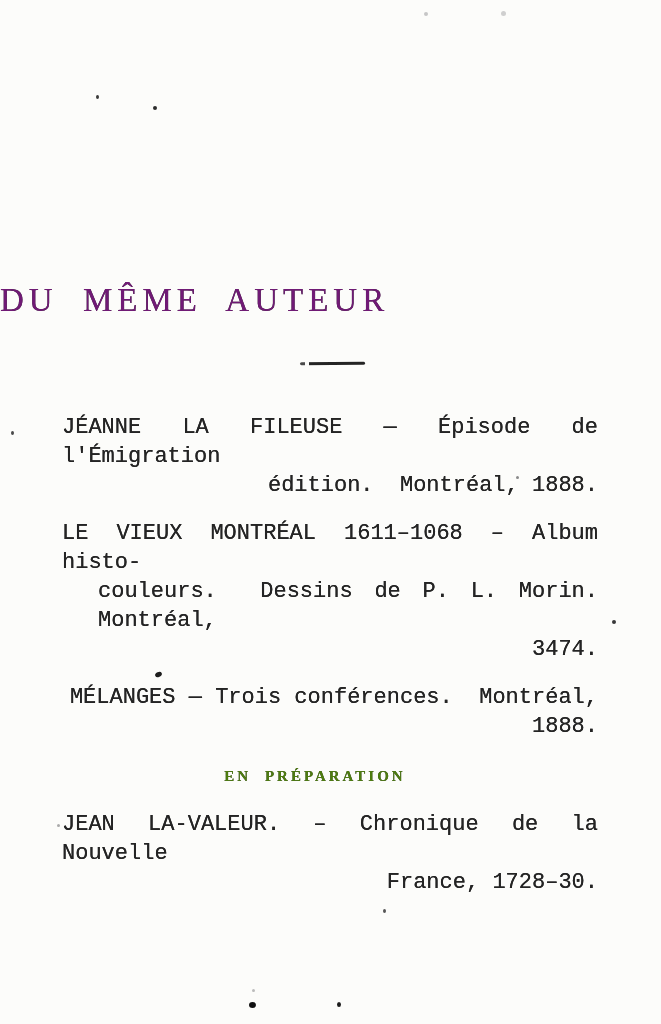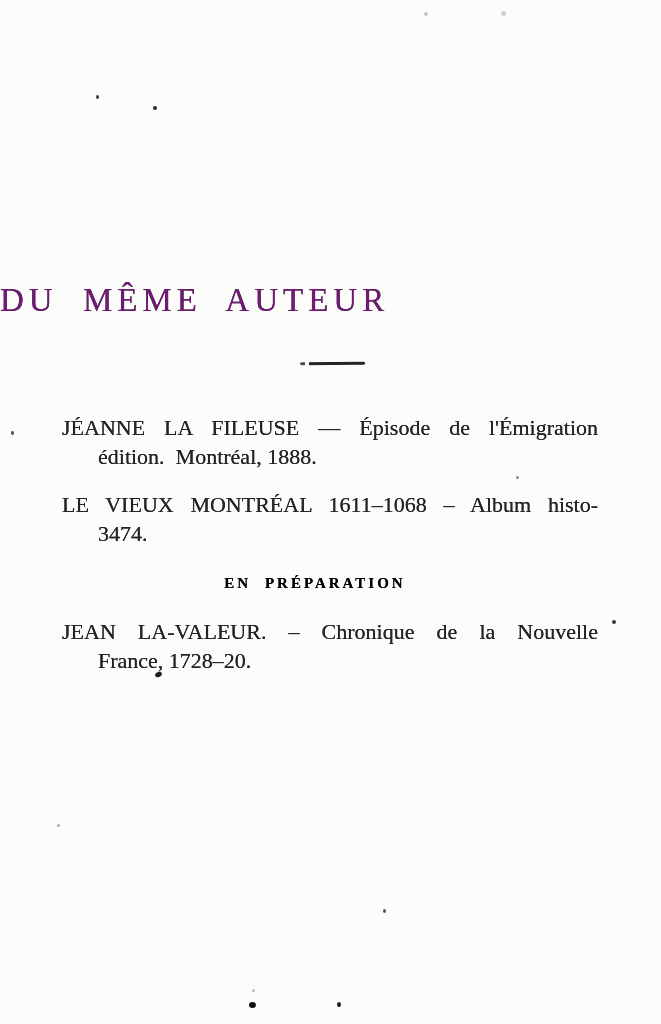--- a/index.html
+++ b/index.html
@@ -47,42 +47,44 @@
     left: 62px;
     top: 413px;
     width: 536px;
     font-size: 22px;
     line-height: 29px;
     text-shadow: 0 0 0.5px #2e2e2e;
   }
   .entry {
     margin: 0 0 19px 0;
     padding: 0;
+    font-family: Liberation Mono, monospace;
   }
   .line {
     display: block;
     white-space: pre-wrap;
+    text-align: right;
   }
   .just {
     text-align: justify;
     text-align-last: justify;
   }
   .ind {
     padding-left: 36px;
     box-sizing: border-box;
   }
   .prep {
     margin: 27px 30px 25px 0;
     text-align: center;
     font-size: 15px;
     font-weight: 700;
     letter-spacing: 3px;
     word-spacing: 7px;
     line-height: 17px;
-    color: #000000;
+    color: #4d7c0f;
   }
   .speck {
     position: absolute;
     border-radius: 50%;
   }
 </style>
 </head>
 <body>
 
 <div class="page">
@@ -93,29 +95,33 @@
 
   <div class="bib">
 
     <p class="entry">
       <span class="line just">JÉANNE LA FILEUSE — Épisode de l'Émigration</span>
       <span class="line ind">édition.  Montréal, 1888.</span>
     </p>
 
     <p class="entry">
       <span class="line just">LE VIEUX MONTRÉAL 1611–1068 – Album histo-</span>
+      <span class="line just ind">couleurs.  Dessins de P. L. Morin.  Montréal,</span>
       <span class="line ind">3474.</span>
     </p>
 
+    <p class="entry">
+      <span class="line">MÉLANGES — Trois conférences.  Montréal, 1888.</span>
+    </p>
 
     <p class="prep">EN PRÉPARATION</p>
 
     <p class="entry">
       <span class="line just">JEAN LA-VALEUR. – Chronique de la Nouvelle</span>
-      <span class="line ind">France, 1728–20.</span>
+      <span class="line ind">France, 1728–30.</span>
     </p>
 
   </div>
 
   <div class="speck" style="left:96px; top:95px; width:3px; height:4px; background:#3a3a3a;"></div>
   <div class="speck" style="left:153px; top:106px; width:4px; height:4px; background:#2c2c2c;"></div>
   <div class="speck" style="left:424px; top:12px; width:4px; height:4px; background:#c6c6c6;"></div>
   <div class="speck" style="left:501px; top:11px; width:5px; height:5px; background:#cfcfcf;"></div>
   <div class="speck" style="left:11px; top:431px; width:3px; height:4px; background:#4a4a4a;"></div>
   <div class="speck" style="left:516px; top:476px; width:3px; height:3px; background:#8a8a8a;"></div>

